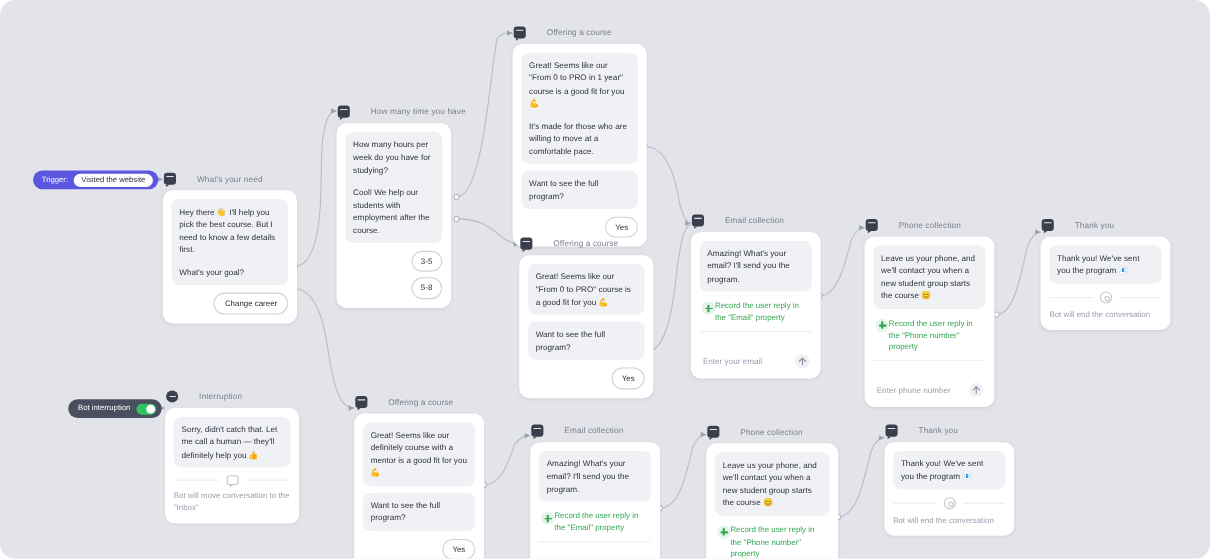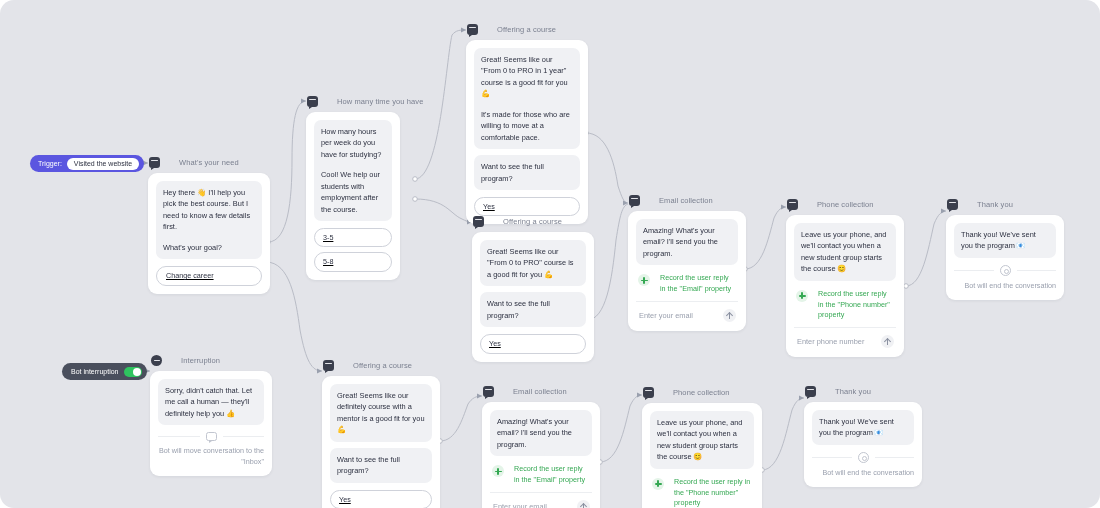--- a/index.html
+++ b/index.html
@@ -57,50 +57,50 @@
   .msg {
     background: #f0f1f4; border-radius: 7px;
     padding: 6px 7px;
     font-size: 7.4px; line-height: 1.55; color: #2c3040;
     margin-bottom: 6px;
   }
   .msg:last-child { margin-bottom: 0; }
   .msg p + p { margin-top: 9px; }
 
   
-  .chips { margin-top: 7px; display: flex; flex-direction: column; gap: 5px; text-decoration: underline; }
+  .chips { margin-top: 7px; display: flex; flex-direction: column; align-items: flex-end; gap: 5px; }
   .chip {
     border: 1px solid #cfd2da; border-radius: 11px;
     background: #fff; color: #2c3040;
     font-size: 7.2px; line-height: 1;
     padding: 5px 9px; white-space: nowrap;
   }
   .chip.sm { padding: 5px 8px; }
 
   
   .record {
-    display: flex; align-items: flex-start; gap: 10px;
+    display: flex; align-items: flex-start; gap: 0;
     padding: 2px 2px 6px 2px;
   }
   .plus {
     width: 12px; height: 12px; border-radius: 50%;
     background: #e4f4e8; position: relative; flex: none; margin-top: 1px;
   }
   .plus::before, .plus::after {
     content: ""; position: absolute; background: #35a853; border-radius: 1px;
   }
   .plus::before { left: 5.1px; top: 2.5px; width: 1.8px; height: 7px; }
   .plus::after  { left: 2.5px; top: 5.1px; width: 7px; height: 1.8px; }
   .record-text { font-size: 7.2px; line-height: 1.5; color: #35a853; }
 
   
   .input-row {
     border-top: 1px solid #eceef1;
     display: flex; align-items: center; justify-content: space-between;
-    padding: 7px 2px 1px 3px;
+    padding: 20px 2px 1px 3px;
   }
   .input-ph { font-size: 7.4px; color: #9aa0ae; }
   .send-btn {
     width: 13px; height: 13px; border-radius: 50%;
     background: #f0f1f4; position: relative; flex: none;
   }
   .send-btn::before {
     content: ""; position: absolute; left: 6px; top: 3.5px;
     width: 1.2px; height: 6px; background: #8a90a0;
   }
@@ -118,21 +118,21 @@
   .end-sep .line { flex: 1; height: 1px; background: #ebedf0; }
   .end-icon {
     width: 11px; height: 11px; border-radius: 50%;
     border: 1px solid #c2c6d0; position: relative; flex: none;
   }
   .end-icon::after {
     content: ""; position: absolute; left: 3px; top: 3px;
     width: 3.5px; height: 3.5px; border-radius: 50%; border: 1px solid #c2c6d0;
   }
   .end-note {
-    font-size: 7.2px; line-height: 1.5; color: #9aa0ae; text-align: right;
+    font-size: 7.2px; line-height: 1.5; color: #9aa0ae; text-align: left;
   }
   .inbox-icon {
     width: 11px; height: 9px; border-radius: 2.5px;
     border: 1px solid #c2c6d0; position: relative; flex: none;
   }
   .inbox-icon::after {
     content: ""; position: absolute; left: 2px; bottom: -3px;
     border-left: 3px solid #c2c6d0; border-bottom: 2px solid transparent;
   }
 
@@ -254,21 +254,21 @@
       <div class="msg">
         <p>Hey there 👋 I'll help you pick the best course. But I need to know a few details first.</p>
         <p>What's your goal?</p>
       </div>
       <div class="chips">
         <span class="chip">Change career</span>
       </div>
     </div>
   </div>
 
-  <div class="node" style="left:306px; top:94px; width:94px;">
+  <div class="node" style="left:306px; top:94px; width:104px;">
     <div class="node-head">
       <span class="bubble-icon">
           <i></i>
         </span>
       <span class="node-title">How many time you have</span>
     </div>
     <div class="node-body">
       <div class="msg">
         <p>How many hours per week do you have for studying?</p>
         <p>Cool! We help our students with employment after the course.</p>

